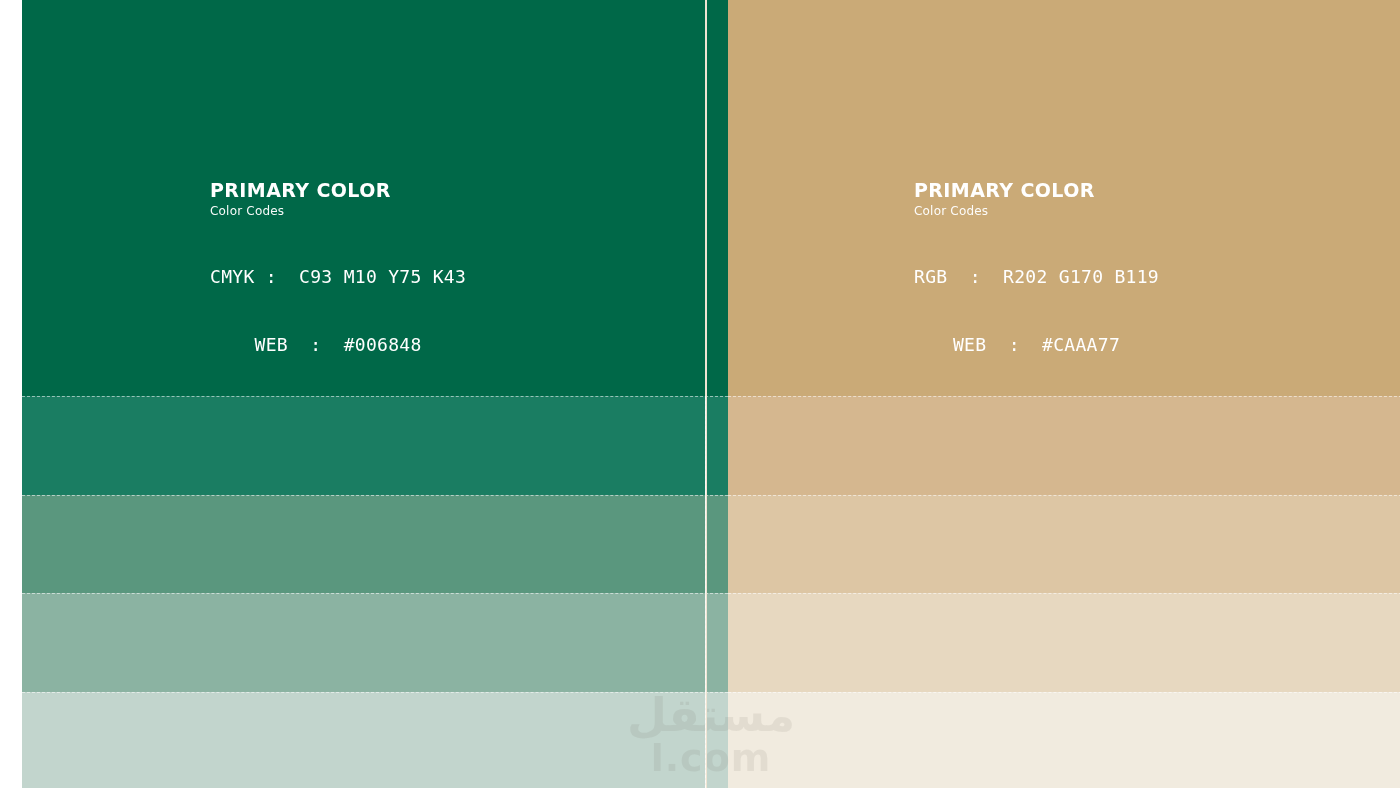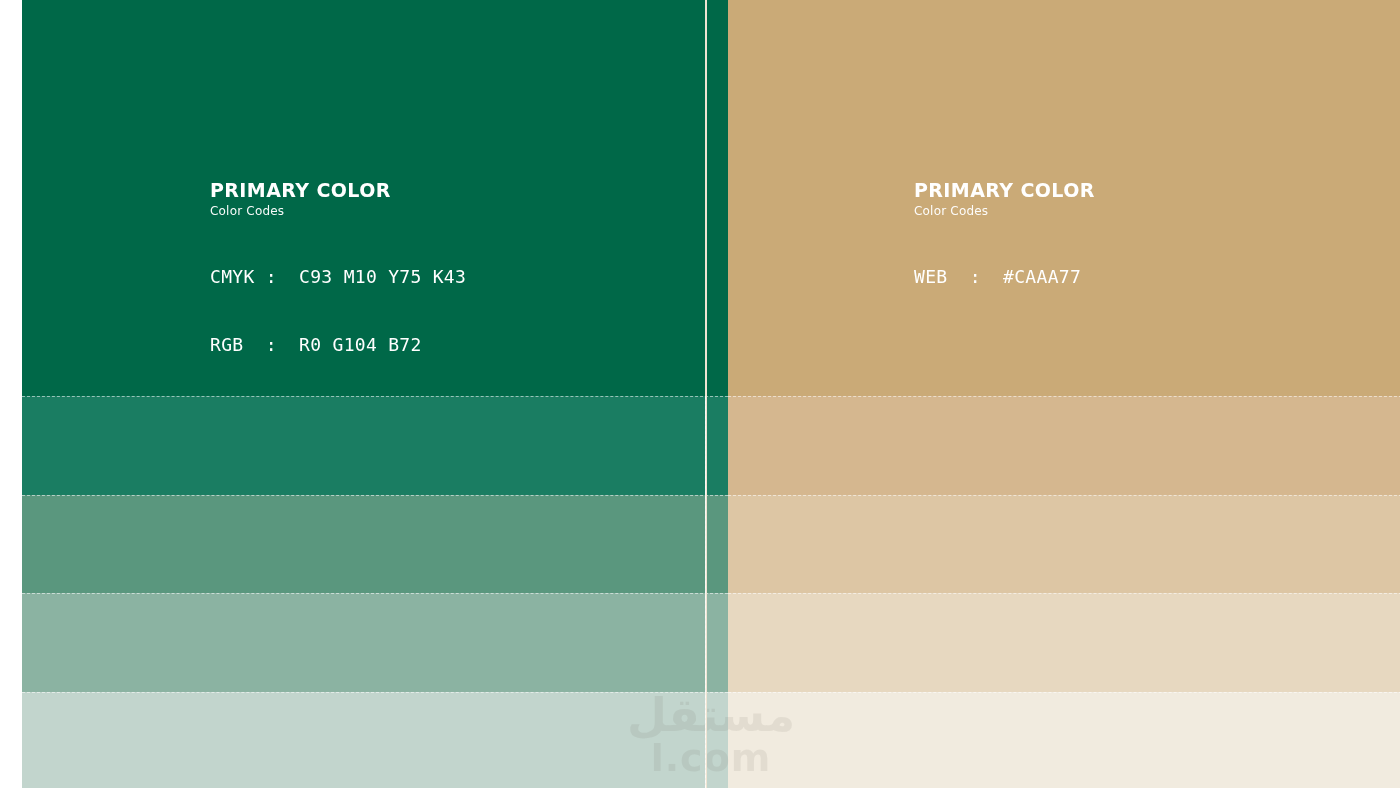--- a/index.html
+++ b/index.html
@@ -73,20 +73,21 @@
   .spec-rows {
     font-family: "DejaVu Sans Mono", monospace;
     font-size: 18px;
     line-height: 22.6px;
     letter-spacing: 0.3px;
     white-space: pre;
   }
   .spec-row {
     display: block;
     white-space: pre;
+    text-align: center;
   }
 
   .tint {
     width: 100%;
     position: relative;
   }
   .tint::before {
     content: "";
     position: absolute;
     top: 0;
@@ -150,38 +151,38 @@
 
 <div class="palette-board">
 
   <div class="panel panel-left">
     <div class="primary-block" style="background: rgb(0, 104, 72);">
       <div class="spec">
         <div class="spec-title">PRIMARY COLOR</div>
         <div class="spec-sub">Color Codes</div>
         <div class="spec-rows">
           <span class="spec-row">CMYK :  C93 M10 Y75 K43</span>
-          <span class="spec-row">RGB  :  R0 G104 B72</span>
           <span class="spec-row">WEB  :  #006848</span>
         </div>
       </div>
     </div>
 
     <div class="tint" style="background: rgb(26, 125, 98); height: 99px; flex: 0 0 99px;"></div>
     <div class="tint" style="background: rgb(90, 151, 126); height: 98px; flex: 0 0 98px;"></div>
     <div class="tint" style="background: rgb(139, 179, 162); height: 99px; flex: 0 0 99px;"></div>
     <div class="tint" style="background: rgb(194, 213, 205); height: 96px; flex: 0 0 96px;"></div>
   </div>
 
   <div class="panel panel-right">
     <div class="primary-block" style="background: rgb(202, 170, 119);">
       <div class="spec">
         <div class="spec-title">PRIMARY COLOR</div>
         <div class="spec-sub">Color Codes</div>
         <div class="spec-rows">
+          <span class="spec-row">RGB  :  R202 G170 B119</span>
           <span class="spec-row">WEB  :  #CAAA77</span>
         </div>
       </div>
     </div>
 
     <div class="tint" style="background: rgb(213, 183, 143); height: 99px; flex: 0 0 99px;"></div>
     <div class="tint" style="background: rgb(221, 198, 164); height: 98px; flex: 0 0 98px;"></div>
     <div class="tint" style="background: rgb(231, 216, 192); height: 99px; flex: 0 0 99px;"></div>
     <div class="tint" style="background: rgb(241, 235, 223); height: 96px; flex: 0 0 96px;"></div>
   </div>

